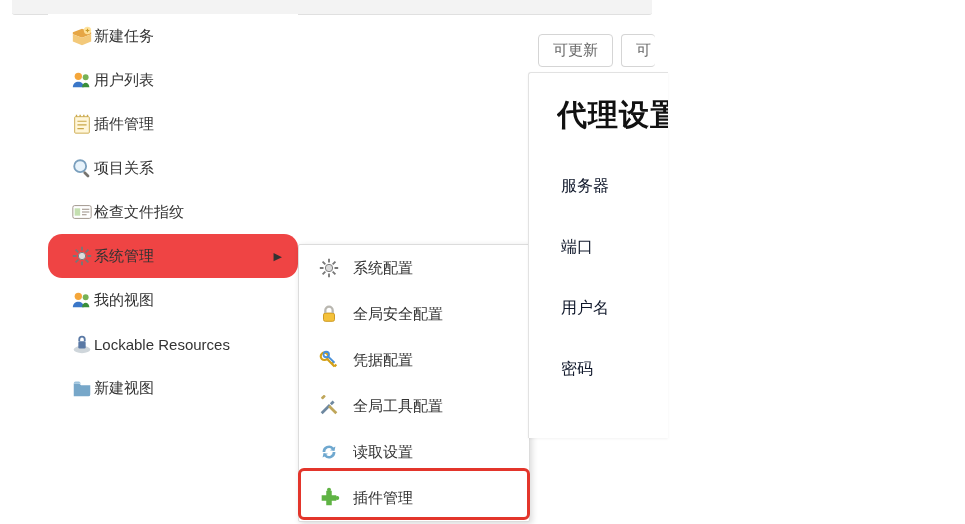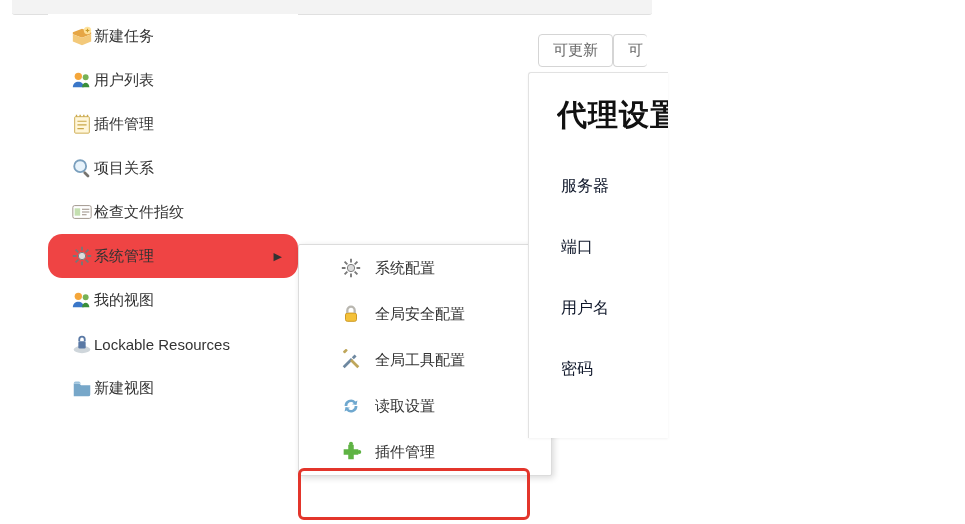--- a/index.html
+++ b/index.html
@@ -63,21 +63,20 @@
   }
   .submenu {
     position: absolute;
     left: 298px;
     top: 244px;
     width: 230px;
     background: #fff;
     border: 1px solid #dcdcdc;
     box-shadow: 2px 2px 6px rgba(0,0,0,0.15);
     border-radius: 2px;
-    padding-left: 22px;
   }
   .submenu .item {
     display: flex;
     align-items: center;
     gap: 12px;
     height: 46px;
     padding: 0 18px 0 18px;
     box-sizing: border-box;
     cursor: pointer;
   }
@@ -92,20 +91,21 @@
     border-radius: 6px;
     pointer-events: none;
     box-sizing: border-box;
   }
   
   .tabs {
     position: absolute;
     left: 538px;
     top: 34px;
     display: flex;
+    gap: 8px;
     align-items: center;
   }
   .tabs .tab {
     border: 1px solid #d5d5d5;
     border-radius: 4px;
     padding: 6px 14px;
     background: #fff;
     color: #666;
     cursor: pointer;
     font-size: 15px;
@@ -258,20 +258,31 @@
       <svg viewBox="0 0 24 24" width="22" height="22">
           <rect x="6" y="11" width="12" height="9" rx="2" fill="#f4c13a" stroke="#c9941a"></rect>
           <path d="M8 11V8a4 4 0 0 1 8 0v3" fill="none" stroke="#b9b7b0" stroke-width="2.5"></path>
         </svg>
     </span>
     <span class="label">全局安全配置</span>
   </div>
   <div class="item">
     <span class="icon">
       <svg viewBox="0 0 24 24" width="22" height="22">
+          <circle cx="7" cy="8" r="4" fill="none" stroke="#d4a017" stroke-width="2.4"></circle>
+          <path d="M10 11l8 8M15 16l2-2M18 19l2-2" stroke="#d4a017" stroke-width="2.4" fill="none"></path>
+          <circle cx="9" cy="6" r="3" fill="none" stroke="#4a90d9" stroke-width="2"></circle>
+          <path d="M11 8l7 7" stroke="#4a90d9" stroke-width="2"></path>
+        </svg>
+    </span>
+    <span class="label">凭据配置</span>
+  </div>
+  <div class="item">
+    <span class="icon">
+      <svg viewBox="0 0 24 24" width="22" height="22">
           <path d="M4 20l9-9" stroke="#6e88a0" stroke-width="3"></path>
           <path d="M14 10l3-3a3 3 0 1 1 0 0" stroke="#6e88a0" stroke-width="3" fill="none"></path>
           <path d="M20 20l-8-8" stroke="#bfa65a" stroke-width="3"></path>
           <rect x="3" y="3" width="5" height="3" rx="1" transform="rotate(-45 3 3)" fill="#bfa65a"></rect>
         </svg>
     </span>
     <span class="label">全局工具配置</span>
   </div>
   <div class="item">
     <span class="icon">

